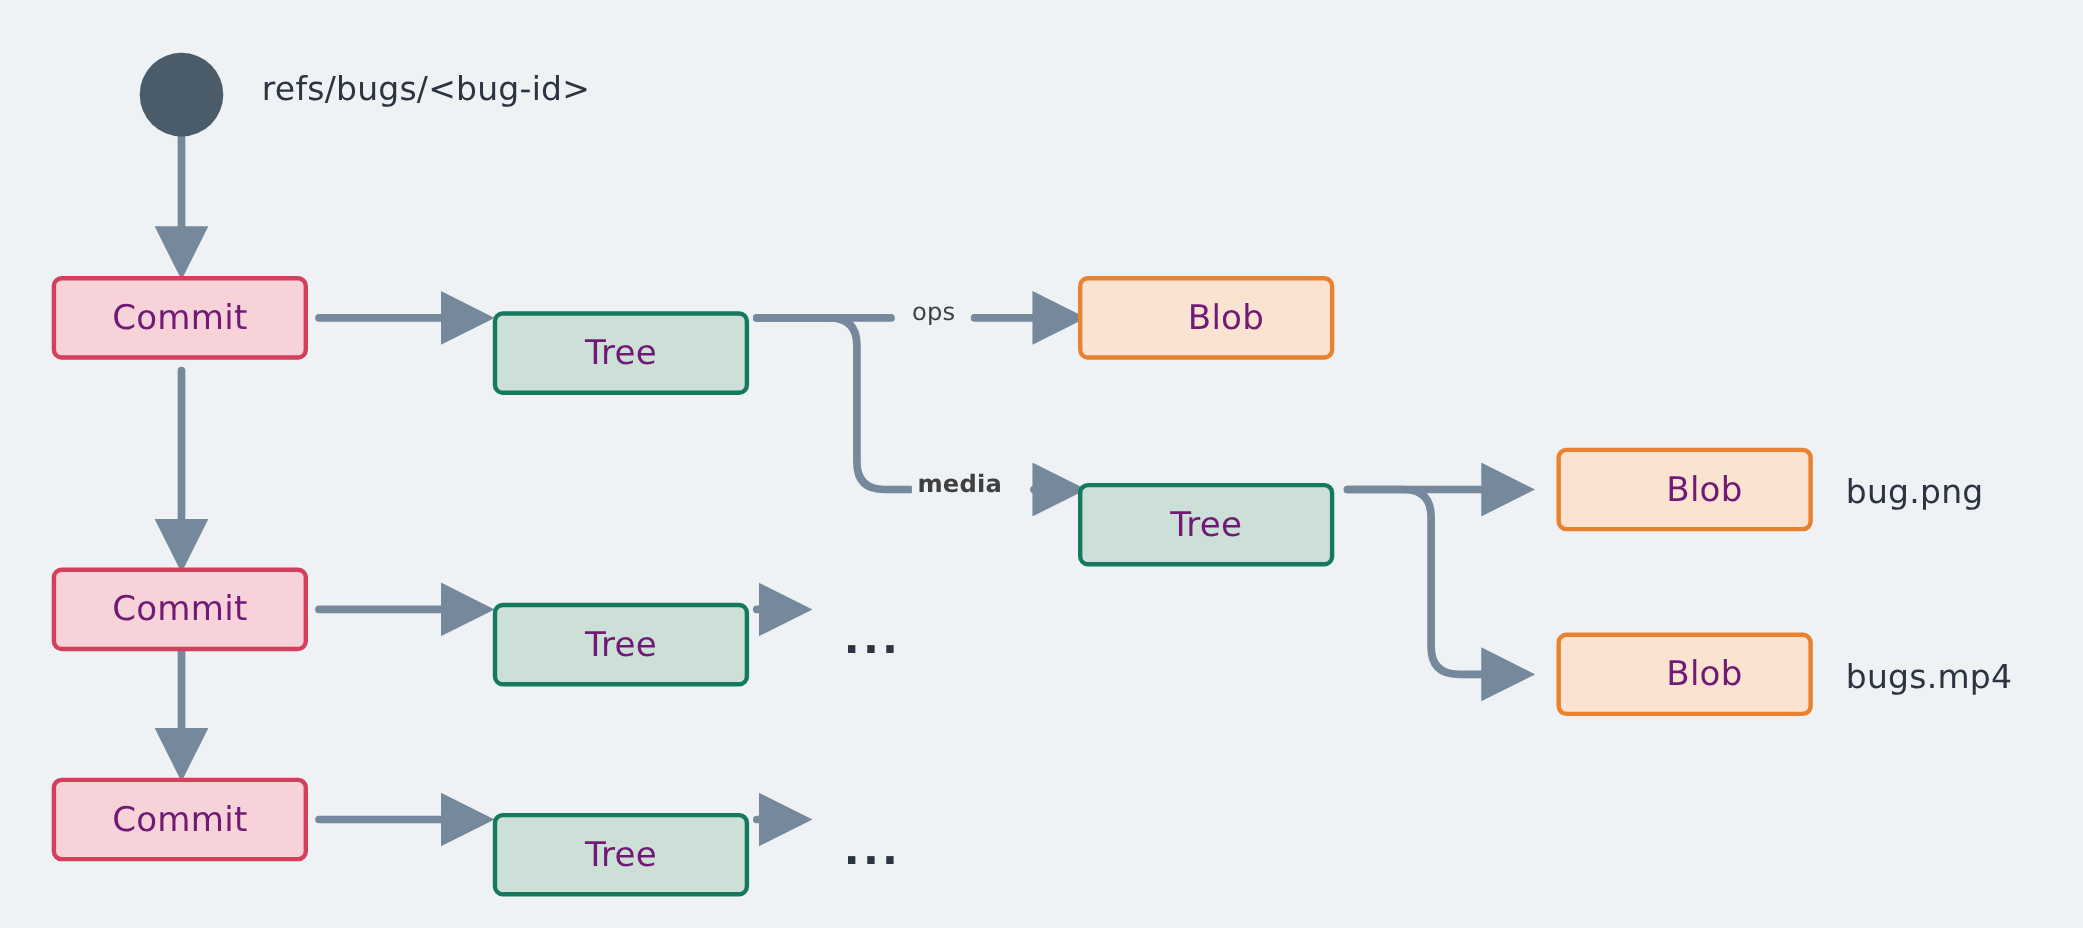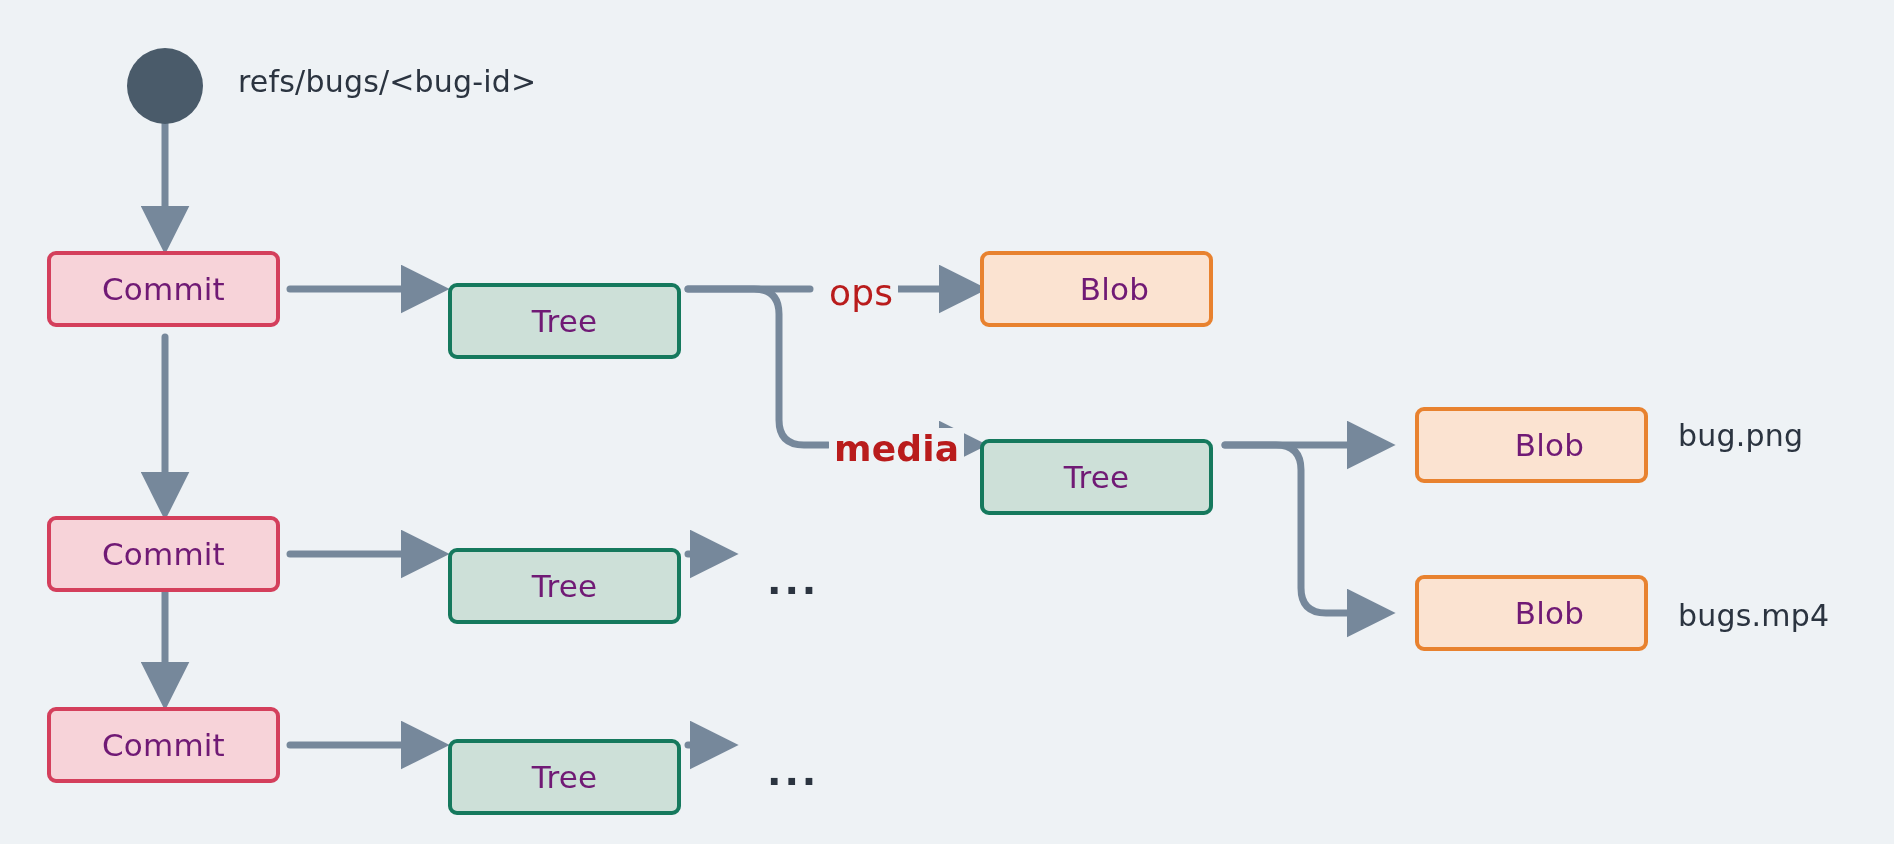--- a/index.html
+++ b/index.html
@@ -62,22 +62,22 @@
   }
   .plain-label {
     position: absolute;
     font-size: 30px;
     color: #2b3440;
     white-space: nowrap;
     letter-spacing: 0.2px;
   }
   .edge-label {
     position: absolute;
-    font-size: 36px;
-    color: #b91c1c;
+    font-size: 22px;
+    color: #404040;
     background: #eef2f5;
     white-space: nowrap;
     padding: 0 5px;
     letter-spacing: 0.2px;
   }
   .ellipsis {
     position: absolute;
     font-size: 38px;
     font-weight: 700;
     color: #2b3440;
@@ -137,19 +137,19 @@
   <div class="edge-label" style="left:824px; top:272px;">ops</div>
   <div class="edge-label" style="left:829px; top:428px;font-weight:bold;">media</div>
 
   <div class="node node-blob" style="left:980px; top:251px; width:233px; height:76px;">Blob</div>
 
   <div class="node node-tree" style="left:980px; top:407px; width:233px; height:76px;">Tree</div>
 
   <div class="node node-blob" style="left:1415px; top:407px; width:233px; height:76px;">Blob</div>
   <div class="node node-blob" style="left:1415px; top:575px; width:233px; height:76px;">Blob</div>
 
-  <div class="plain-label" style="left:1678px; top:418px;text-align:center;">bug.png</div>
+  <div class="plain-label" style="left:1678px; top:430px;text-align:center;">bug.png</div>
   <div class="plain-label" style="left:1678px; top:598px;">bugs.mp4</div>
 
   <div class="ellipsis" style="left:767px; top:562px;">...</div>
   <div class="ellipsis" style="left:767px; top:753px;">...</div>
 
 </div>
 
 </body></html>

